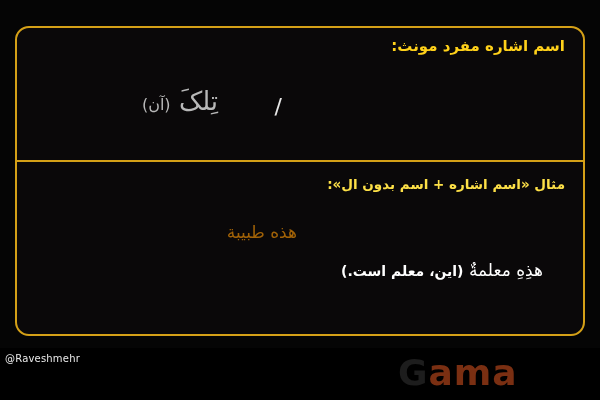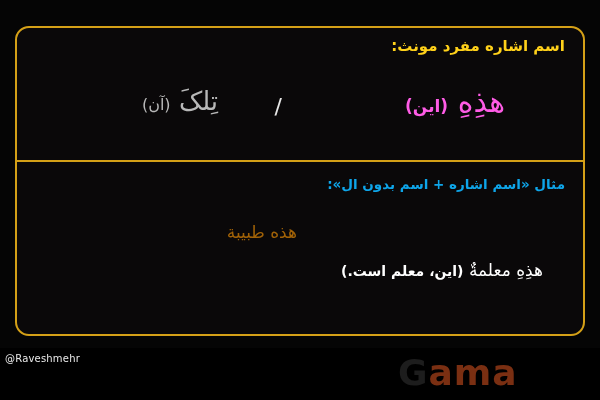--- a/index.html
+++ b/index.html
@@ -111,21 +111,21 @@
   }
 
   
   #example-heading {
     position: absolute;
     top: 148px;
     right: 18px;
     left: 18px;
     font-size: 13.5px;
     font-weight: bold;
-    color: #0ea5e9;
+    color: #fde047;
     direction: rtl;
     text-align: right;
   }
 
   
   #example-row {
     position: absolute;
     top: 192px;
     right: 18px;
     left: 18px;
@@ -192,24 +192,20 @@
 
 <div id="slide">
 
   <div id="card">
 
     <div id="title-row">
       <div id="title-text" class="rtl">اسم اشاره مفرد مونث:</div>
     </div>
 
     <div id="demo-row">
-      <div id="demo-main">
-        <span>هذِهِ</span>
-        <span class="gloss">(این)</span>
-      </div>
       <div id="slash">/</div>
       <div id="demo-alt">
         <span>تِلکَ</span>
         <span class="gloss">(آن)</span>
       </div>
     </div>
 
     <div class="divider" id="divider1"></div>
 
     <div id="example-heading" class="rtl">مثال «اسم اشاره + اسم بدون ال»:</div>

